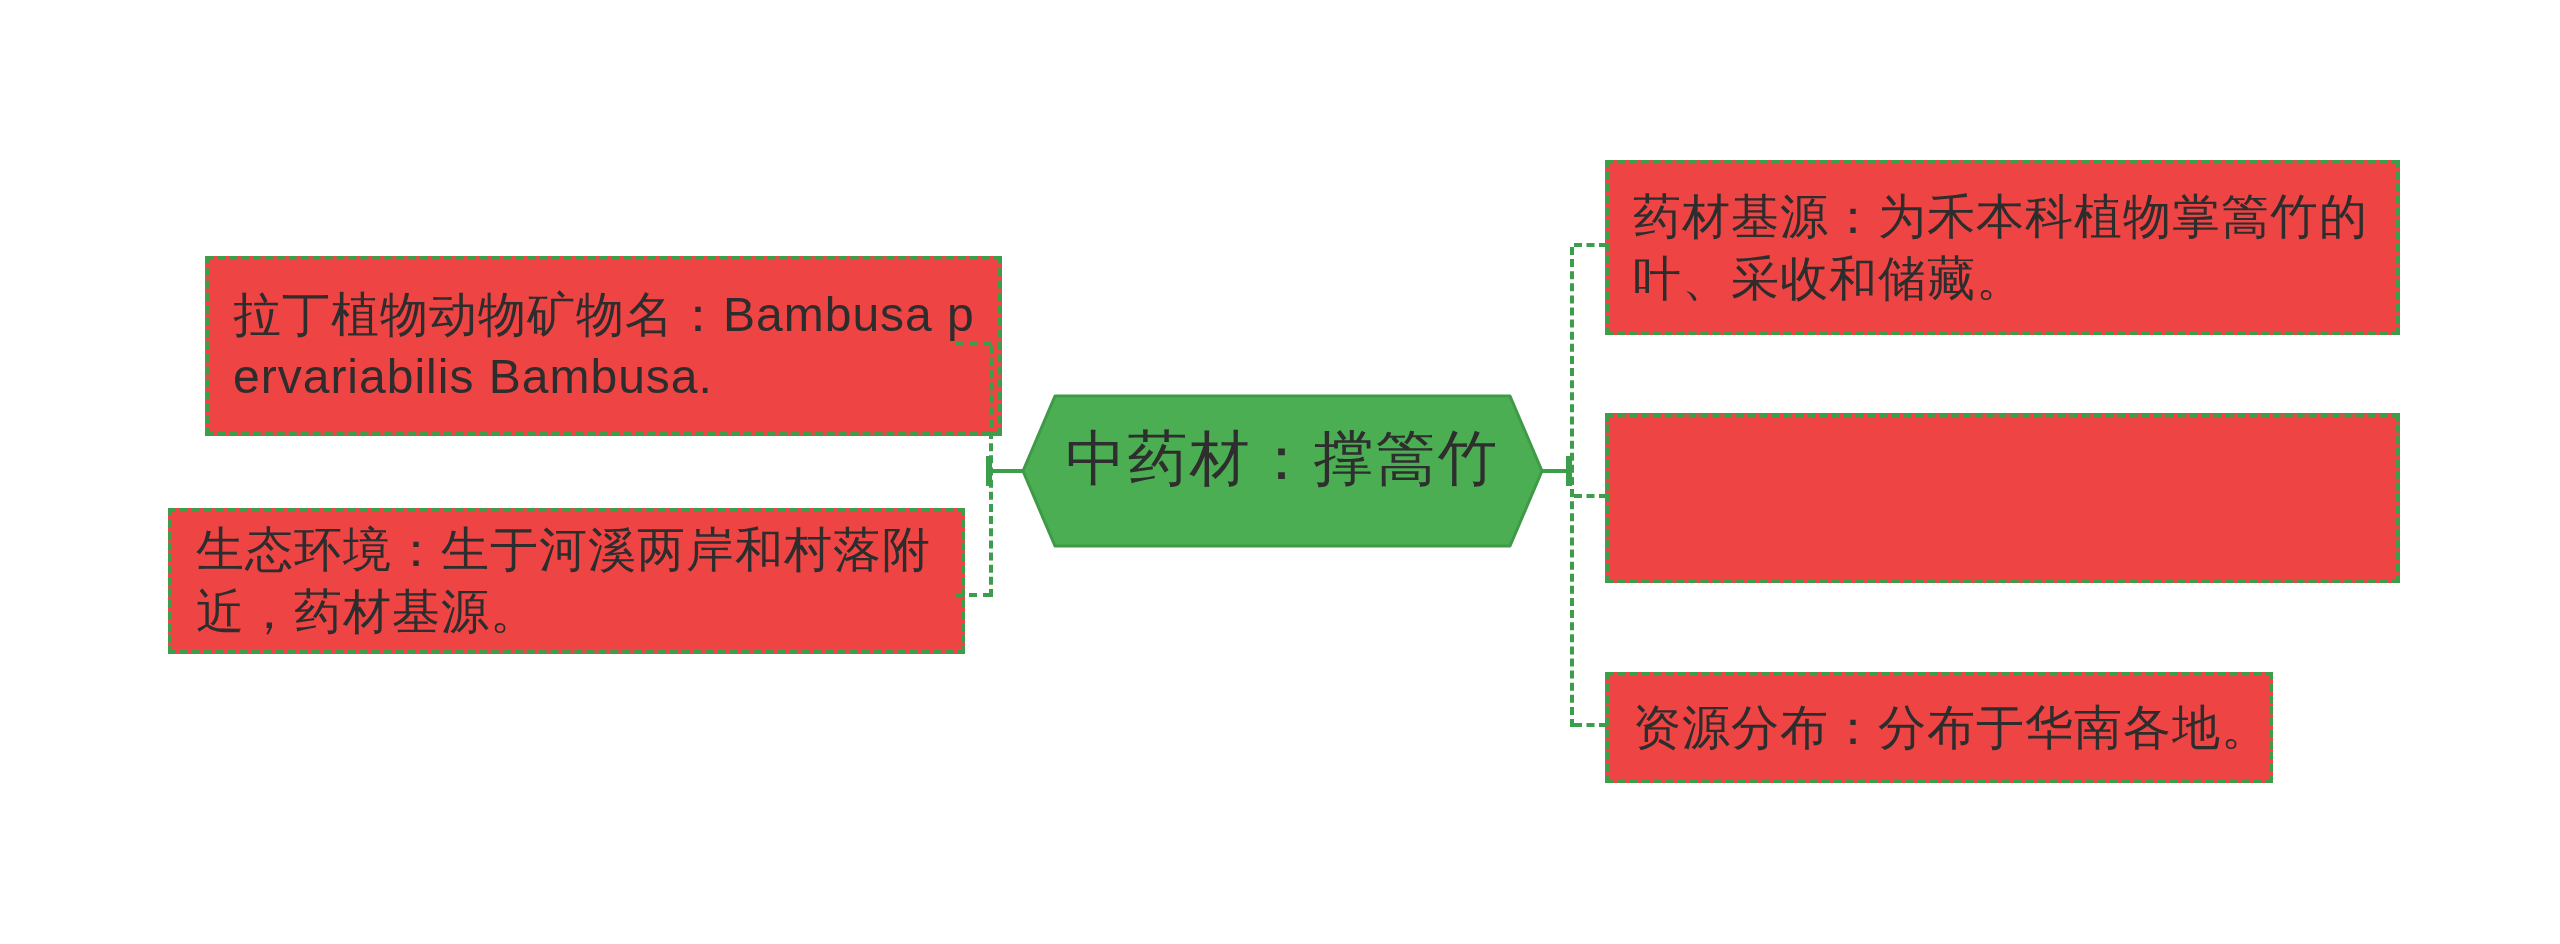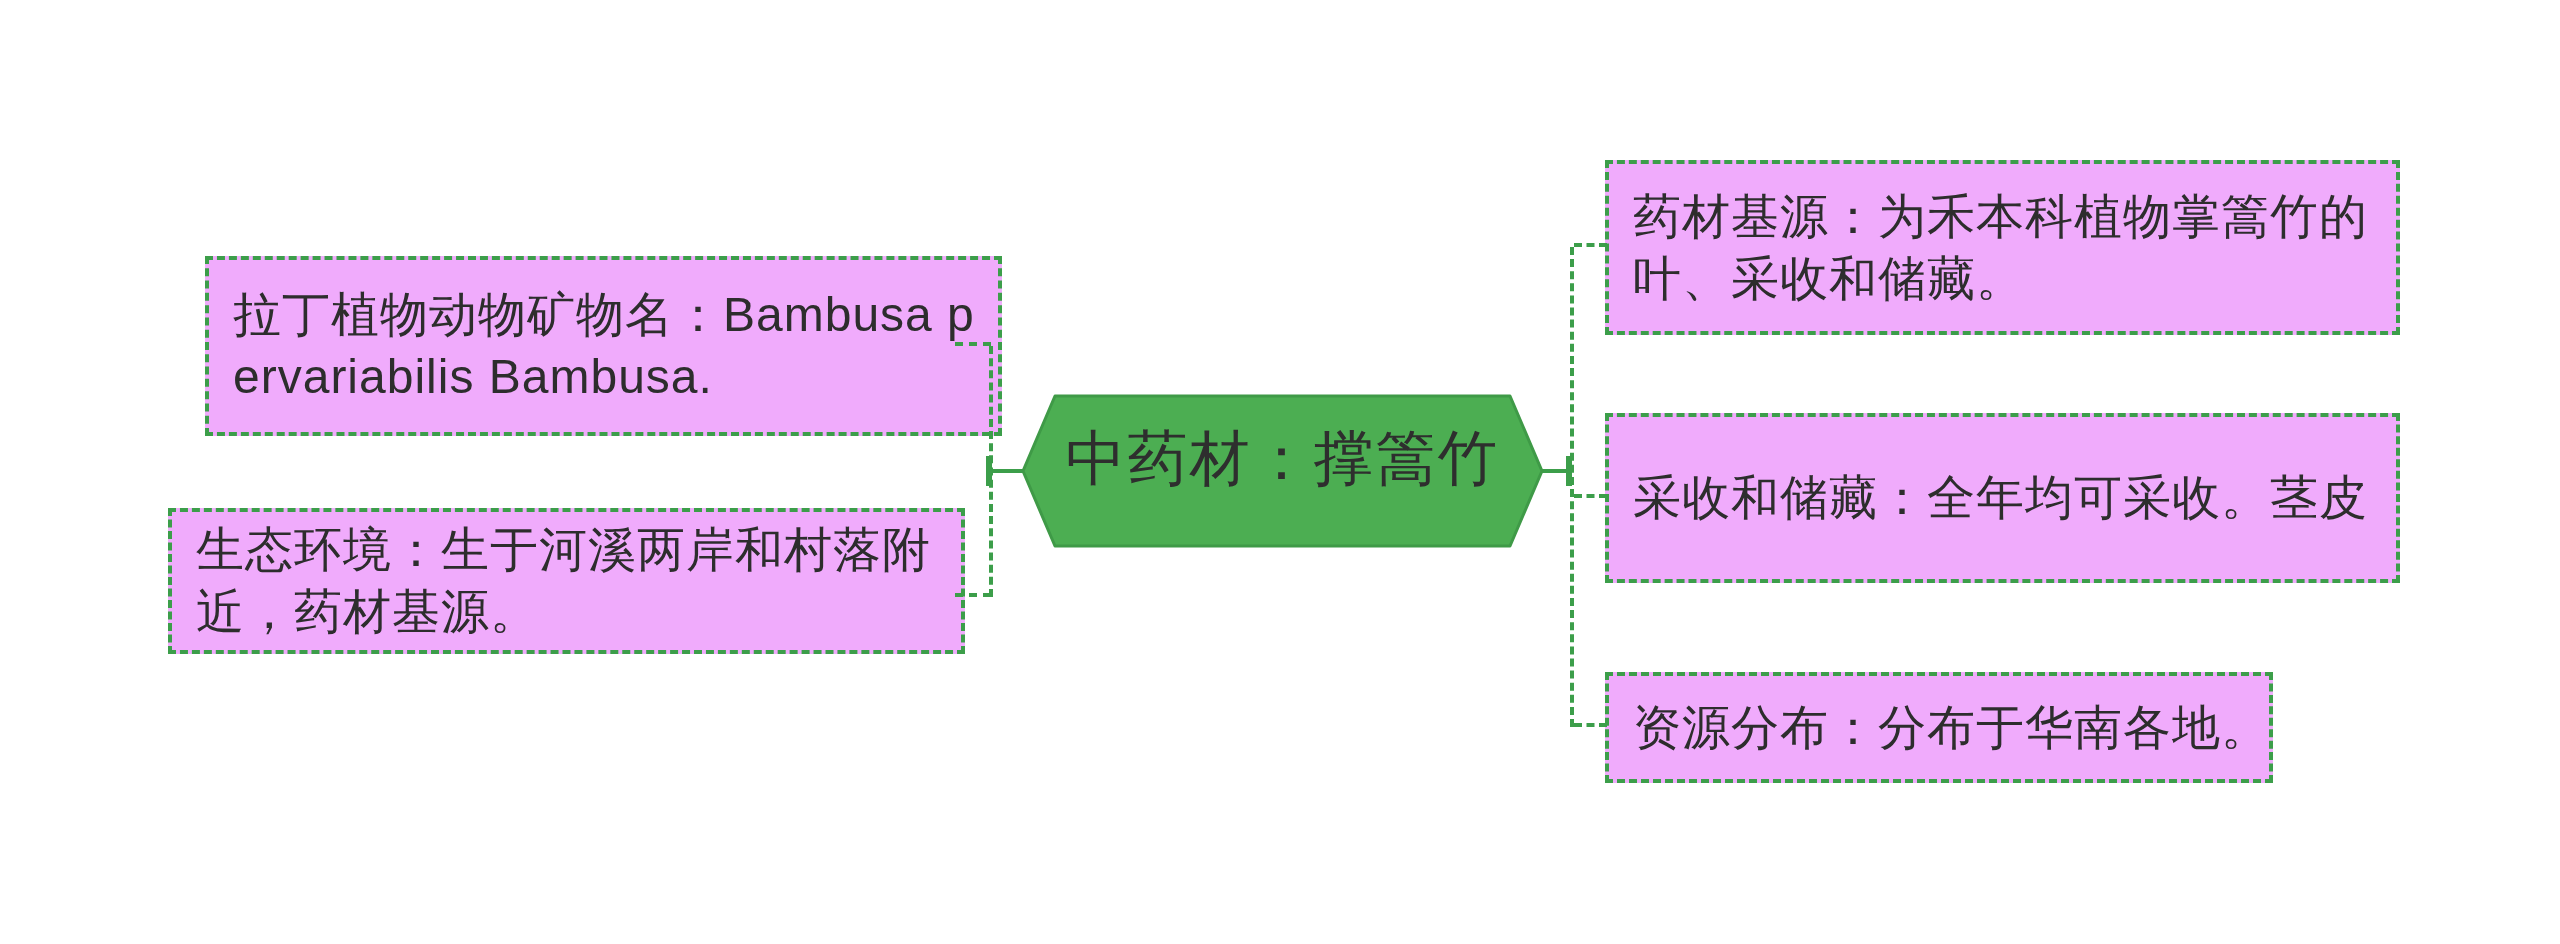--- a/index.html
+++ b/index.html
@@ -7,21 +7,21 @@
     position: relative;
     width: 2560px;
     height: 944px;
     background: #ffffff;
     font-family: "Liberation Sans", sans-serif;
     overflow: hidden;
   }
   
   .node {
     position: absolute;
-    background: #f0abfc;
+    background: #ef4444;
     border: 4px dashed #3C9E4A;
     box-sizing: border-box;
     display: flex;
     flex-direction: column;
     justify-content: center;
     padding: 0 24px;
     color: #2D2D2D;
     font-size: 48px;
     line-height: 62px;
     letter-spacing: 1px;
@@ -78,21 +78,20 @@
   <div class="node n-l2">
     <span class="line">生态环境：生于河溪两岸和村落附</span>
     <span class="line">近，药材基源。</span>
   </div>
 
   <div class="node n-r1">
     <span class="line">药材基源：为禾本科植物掌篙竹的</span>
     <span class="line">叶、采收和储藏。</span>
   </div>
   <div class="node n-r2">
-    <span class="line">采收和储藏：全年均可采收。茎皮</span>
   </div>
   <div class="node n-r3">
     <span class="line">资源分布：分布于华南各地。</span>
   </div>
 
   <div class="conn dash-v trunk-left"></div>
   <div class="conn dash-v trunk-right"></div>
   <div class="conn dash-h stub-l1"></div>
   <div class="conn dash-h stub-l2"></div>
   <div class="conn dash-h stub-r1"></div>

